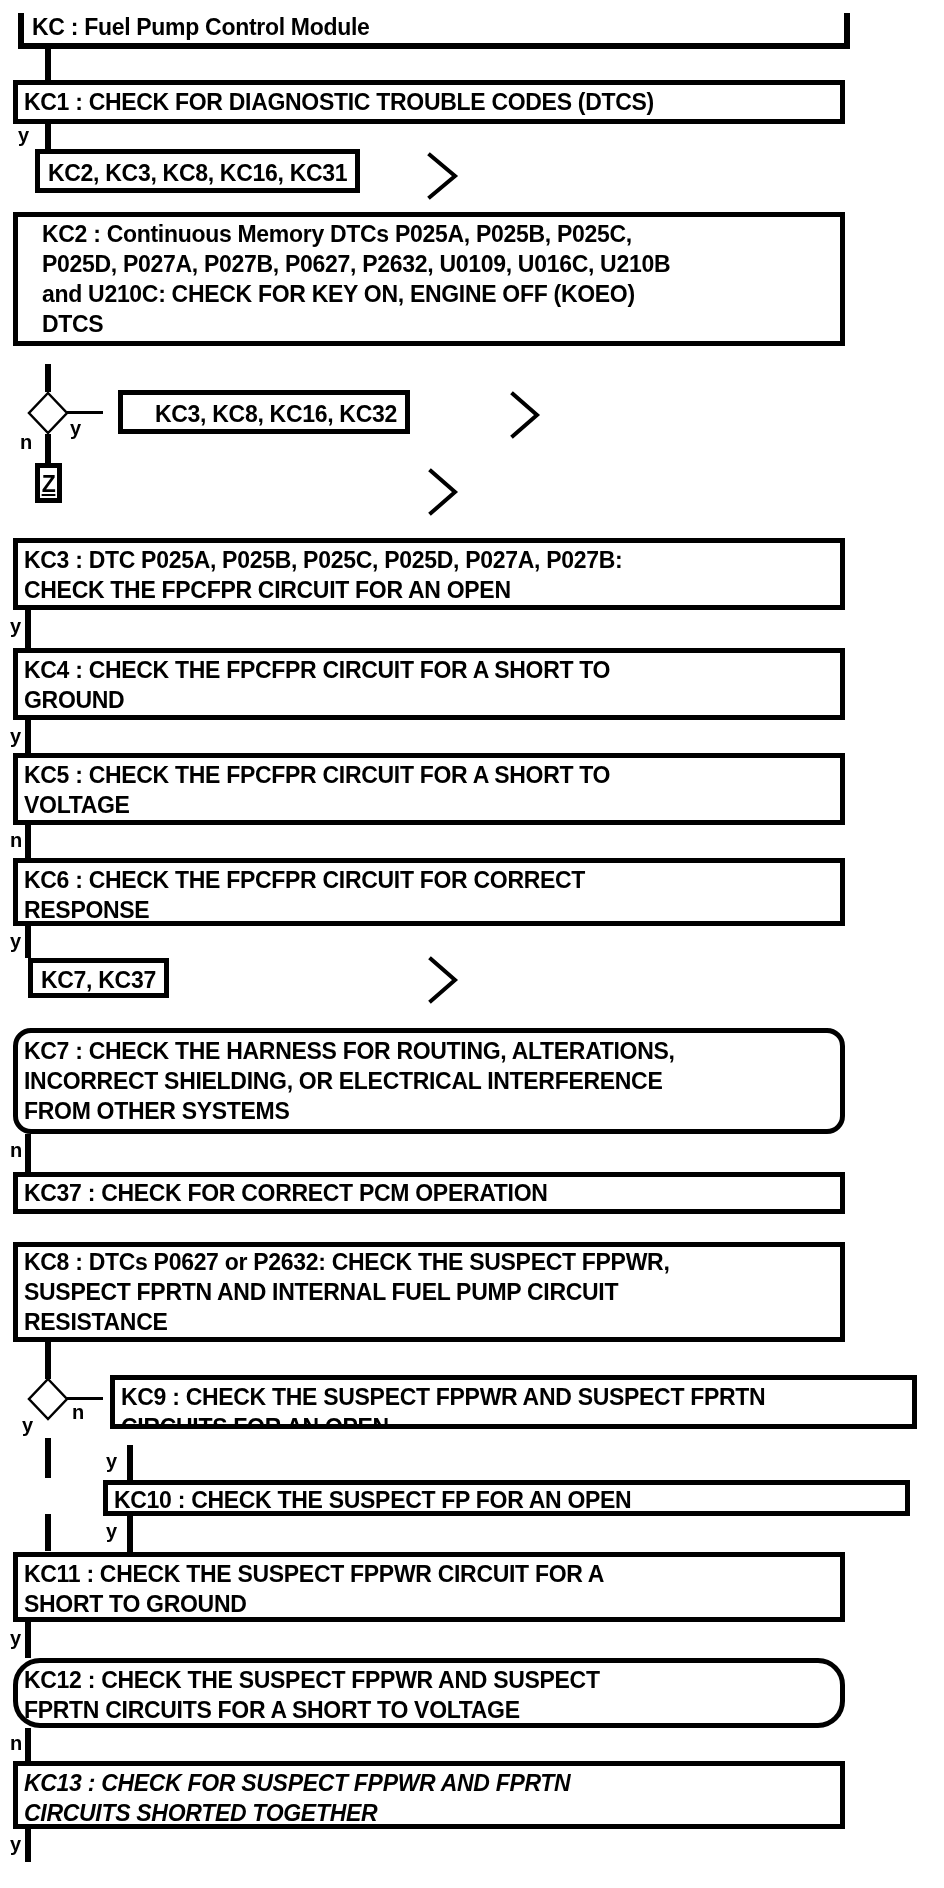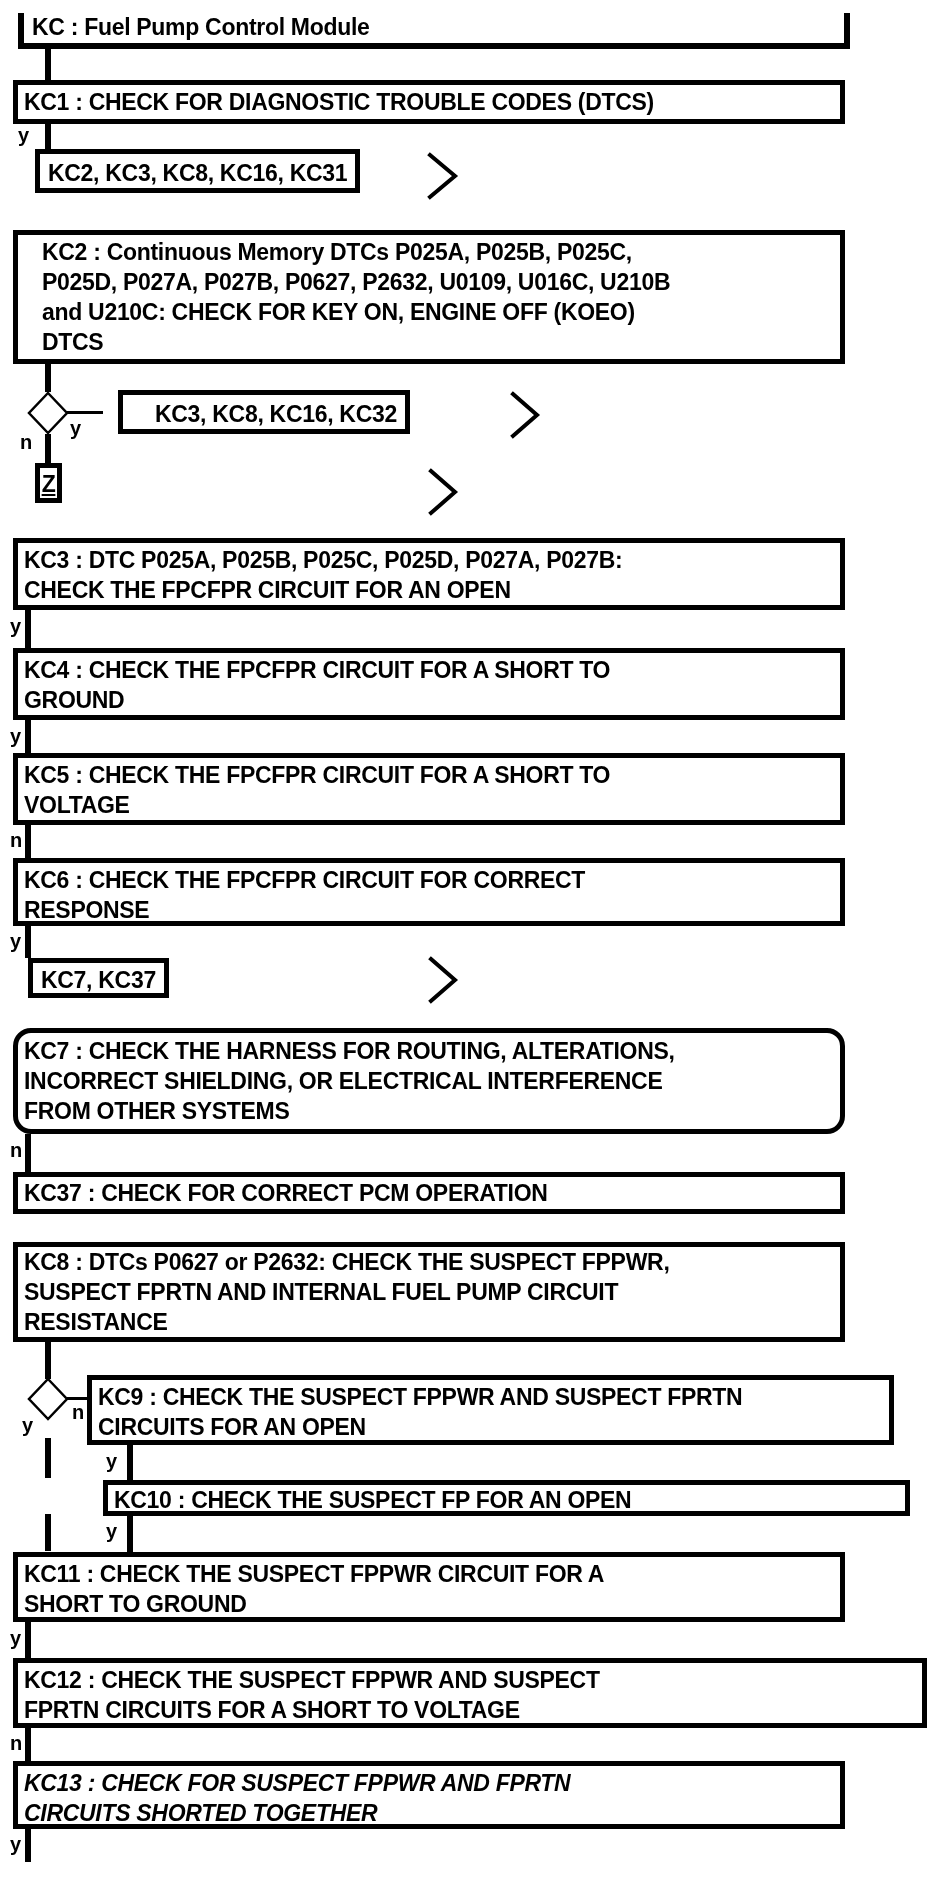--- a/index.html
+++ b/index.html
@@ -55,21 +55,21 @@
 <div class="node" style="left:13px; top:80px; width:832px; height:44px;">KC1 : CHECK FOR DIAGNOSTIC TROUBLE CODES (DTCS)</div>
 
 <div class="lbl" style="left:18px; top:125px;">y</div>
 <div class="vline" style="left:45px; top:124px; height:25px;"></div>
 
 <div class="jump" style="left:20px; top:149px; height:44px;">KC2, KC3, KC8, KC16, KC31</div>
 <svg class="abs" style="left:426px; top:151px;" width="34" height="50" viewBox="0 0 34 50">
   <polyline points="4,4 29,25 4,46" fill="none" stroke="#000" stroke-width="4" stroke-linecap="square"></polyline>
 </svg>
 
-<div class="node" style="left:13px; top:230px; width:832px; height:134px;padding-left:24px;">KC2 : Continuous Memory DTCs P025A, P025B, P025C,
+<div class="node" style="left:13px; top:212px; width:832px; height:134px;padding-left:24px;">KC2 : Continuous Memory DTCs P025A, P025B, P025C,
 P025D, P027A, P027B, P0627, P2632, U0109, U016C, U210B
 and U210C: CHECK FOR KEY ON, ENGINE OFF (KOEO)
 DTCS</div>
 
 <div class="vline" style="left:45px; top:364px; height:28px;"></div>
 <svg class="abs" style="left:27px; top:391px;" width="42" height="44" viewBox="0 0 42 44">
   <polygon points="21,2 40,22 21,42 2,22" fill="#fff" stroke="#000" stroke-width="2.5"></polygon>
 </svg>
 <div class="hline" style="left:67px; top:411px; width:36px;"></div>
 <div class="lbl" style="left:70px; top:418px;">y</div>
@@ -126,35 +126,35 @@
 
 <div class="vline" style="left:45px; top:1342px; height:37px;"></div>
 <svg class="abs" style="left:27px; top:1377px;" width="42" height="44" viewBox="0 0 42 44">
   <polygon points="21,2 40,22 21,42 2,22" fill="#fff" stroke="#000" stroke-width="2.5"></polygon>
 </svg>
 <div class="hline" style="left:67px; top:1397px; width:36px;"></div>
 <div class="lbl" style="left:72px; top:1402px;">n</div>
 <div class="lbl" style="left:22px; top:1415px;">y</div>
 <div class="vline-dashed" style="left:45px; top:1424px; height:127px;"></div>
 
-<div class="node" style="left:87px; top:1375px; width:807px; height:70px;">KC9 : CHECK THE SUSPECT FPPWR AND SUSPECT FPRTN
+<div class="node" style="left:110px; top:1375px; width:807px; height:54px;">KC9 : CHECK THE SUSPECT FPPWR AND SUSPECT FPRTN
 CIRCUITS FOR AN OPEN</div>
 <div class="lbl" style="left:106px; top:1451px;">y</div>
 <div class="vline" style="left:127px; top:1445px; height:35px;"></div>
 
 <div class="node" style="left:103px; top:1480px; width:807px; height:36px; padding-top:0;">KC10 : CHECK THE SUSPECT FP FOR AN OPEN</div>
 <div class="lbl" style="left:106px; top:1521px;">y</div>
 <div class="vline" style="left:127px; top:1516px; height:36px;"></div>
 
 <div class="node" style="left:13px; top:1552px; width:832px; height:70px;">KC11 : CHECK THE SUSPECT FPPWR CIRCUIT FOR A
 SHORT TO GROUND</div>
 <div class="lbl" style="left:10px; top:1628px;">y</div>
 <div class="vline" style="left:25px; top:1622px; height:36px;"></div>
 
-<div class="node" style="left:13px; top:1658px; width:914px; height:70px;">KC12 : CHECK THE SUSPECT FPPWR AND SUSPECT
+<div class="node" style="left:13px; top:1658px; width:832px; height:70px;border-radius:27px;">KC12 : CHECK THE SUSPECT FPPWR AND SUSPECT
 FPRTN CIRCUITS FOR A SHORT TO VOLTAGE</div>
 <div class="lbl" style="left:10px; top:1733px;">n</div>
 <div class="vline" style="left:25px; top:1728px; height:33px;"></div>
 
 <div class="node" style="left:13px; top:1761px; width:832px; height:68px;font-style:italic;">KC13 : CHECK FOR SUSPECT FPPWR AND FPRTN
 CIRCUITS SHORTED TOGETHER</div>
 <div class="lbl" style="left:10px; top:1834px;">y</div>
 <div class="vline" style="left:25px; top:1829px; height:33px;"></div>
 
 </body></html>

